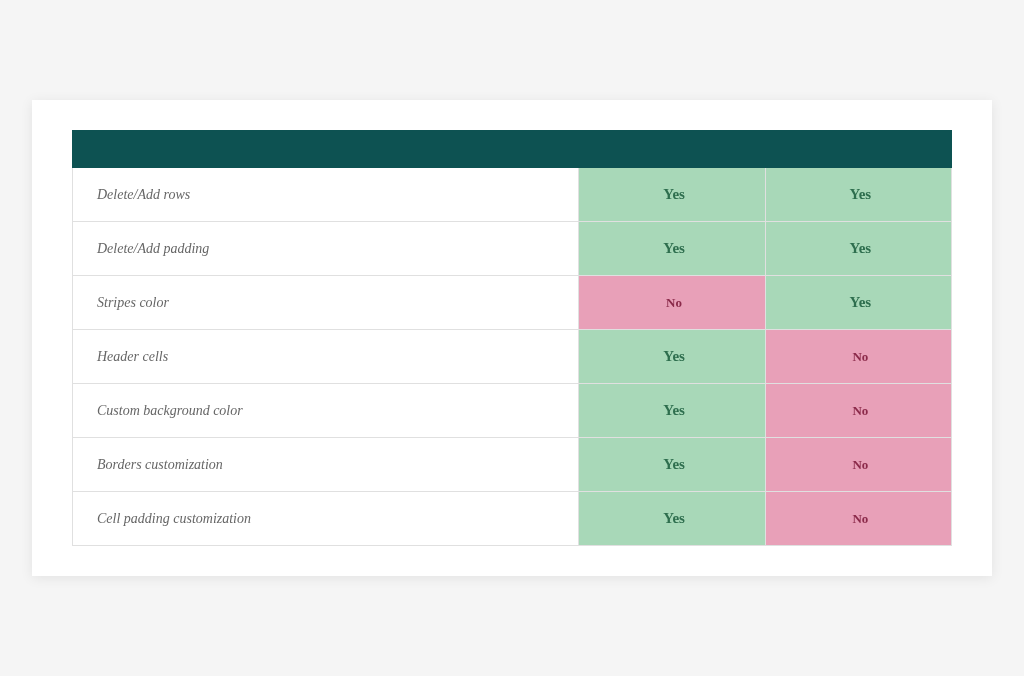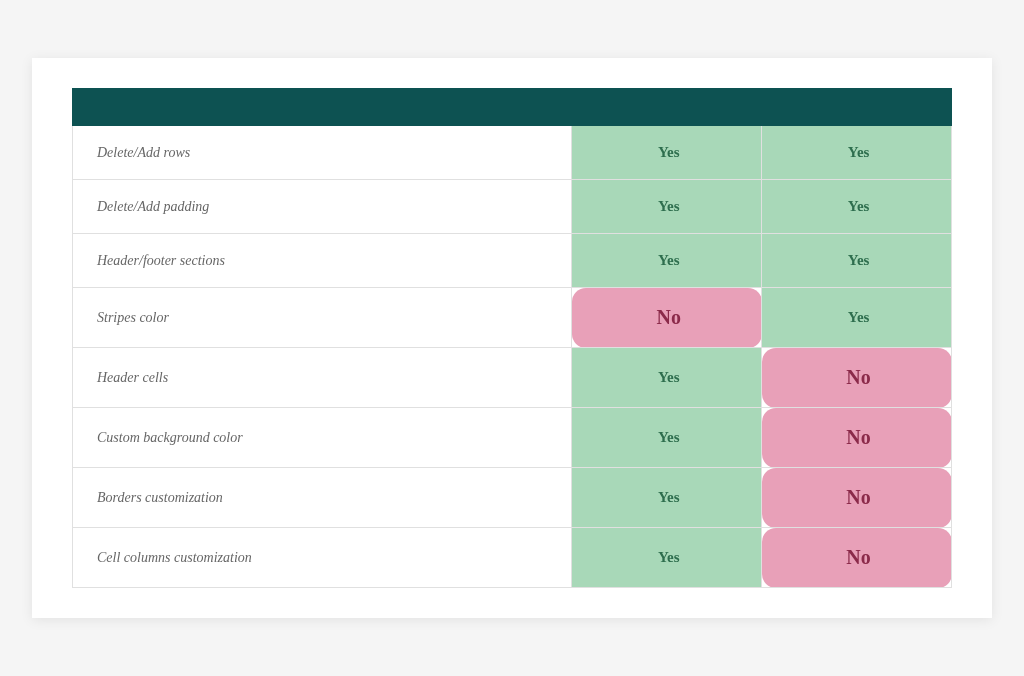--- a/index.html
+++ b/index.html
@@ -63,22 +63,21 @@
       background-color: #a8d8b8;
       color: #2e6e4e;
       font-weight: bold;
       font-size: 15px;
     }
 
     .cell-no {
       background-color: #e8a0b8;
       color: #8b2a4a;
       font-weight: bold;
-      font-size: 20px;
-      border-radius: 14px;
+      font-size: 13px;
     }
 
     .cell-yes, .cell-no {
       text-align: center;
       padding-left: 28px;
     }
 
     .merge-cells-row td:first-child {
       border: 2px dashed #5bbcd6;
       background: #fff;
@@ -105,44 +104,39 @@
           <td>Delete/Add rows</td>
           <td class="cell-yes">Yes</td>
           <td class="cell-yes">Yes</td>
         </tr>
         <tr>
           <td>Delete/Add padding</td>
           <td class="cell-yes">Yes</td>
           <td class="cell-yes">Yes</td>
         </tr>
         <tr>
-          <td>Header/footer sections</td>
-          <td class="cell-yes">Yes</td>
-          <td class="cell-yes">Yes</td>
-        </tr>
-        <tr>
           <td>Stripes color</td>
           <td class="cell-no">No</td>
           <td class="cell-yes">Yes</td>
         </tr>
         <tr>
           <td>Header cells</td>
           <td class="cell-yes">Yes</td>
           <td class="cell-no">No</td>
         </tr>
         <tr>
           <td>Custom background color</td>
           <td class="cell-yes">Yes</td>
           <td class="cell-no">No</td>
         </tr>
         <tr>
           <td>Borders customization</td>
           <td class="cell-yes">Yes</td>
           <td class="cell-no">No</td>
         </tr>
         <tr>
-          <td>Cell columns customization</td>
+          <td>Cell padding customization</td>
           <td class="cell-yes">Yes</td>
           <td class="cell-no">No</td>
         </tr>
       </tbody>
   </table>
 </div>
 
 </body></html>

